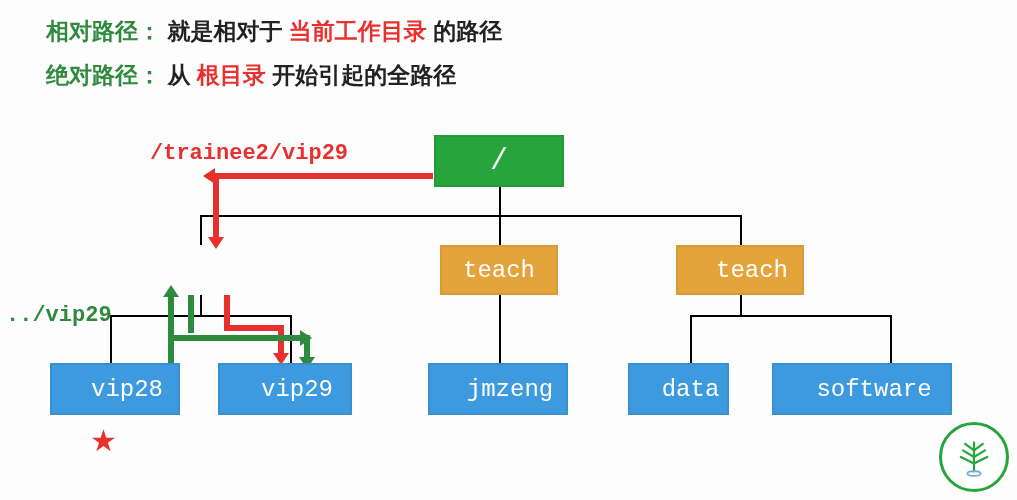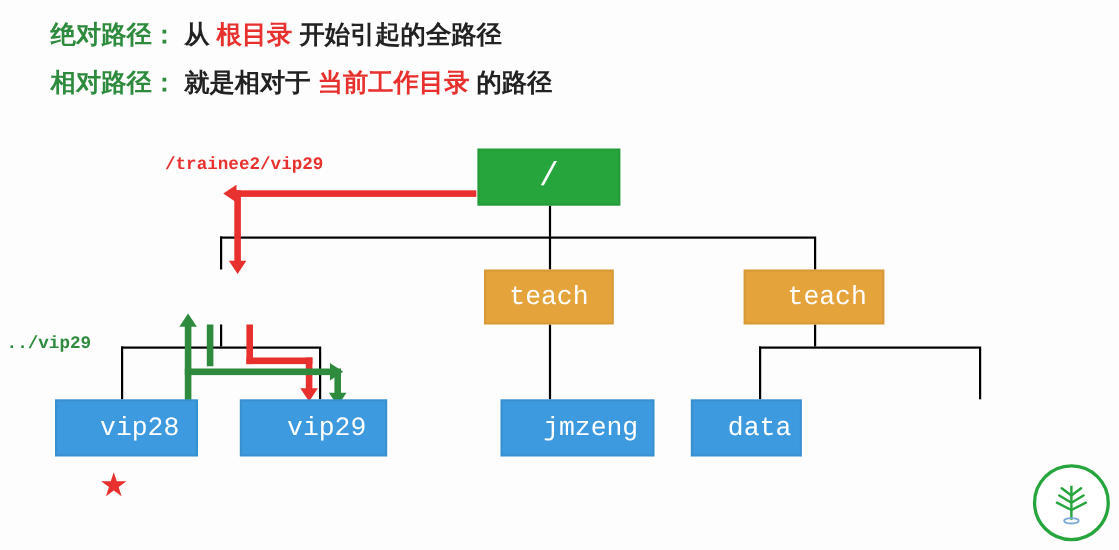--- a/index.html
+++ b/index.html
@@ -93,21 +93,21 @@
   }
   .ah-right-green {
     border-top: 8px solid transparent;
     border-bottom: 8px solid transparent;
     border-left: 12px solid #2e8b3e;
   }
 
   .path-label {
     position: absolute;
     font-family: "Consolas","Courier New",monospace;
-    font-size: 16px;
+    font-size: 22px;
     font-weight: 700;
   }
   .label-red   { color: #e8312e; }
   .label-green { color: #2e8b3e; }
 
   .star {
     position: absolute;
     color: #e8312e;
     font-size: 30px;
   }
@@ -125,30 +125,30 @@
     justify-content: center;
     background: #fff;
   }
   .logo svg { width: 44px; height: 44px; }
 </style>
 </head>
 <body>
 
 <div class="definitions">
   <div class="def-row">
+    <span class="green-t">相对路径：</span>
+    <span class="black-t">就是相对于</span>
+    <span class="red-t">当前工作目录</span>
+    <span class="black-t">的路径</span>
+  </div>
+  <div class="def-row">
     <span class="green-t">绝对路径：</span>
     <span class="black-t">从</span>
     <span class="red-t">根目录</span>
     <span class="black-t">开始引起的全路径</span>
-  </div>
-  <div class="def-row">
-    <span class="green-t">相对路径：</span>
-    <span class="black-t">就是相对于</span>
-    <span class="red-t">当前工作目录</span>
-    <span class="black-t">的路径</span>
   </div>
 </div>
 
 <div class="diagram">
 
   <div class="conn vline" style="left:499px; top:62px; height:28px;"></div>
 
   <div class="conn hline" style="left:200px; top:90px; width:540px;"></div>
 
   <div class="conn vline" style="left:200px; top:90px; height:30px;"></div>
@@ -189,22 +189,23 @@
   <div class="path-label label-red" style="left:150px; top:16px;">/trainee2/vip29</div>
   <div class="path-label label-green" style="left:6px; top:178px;">../vip29</div>
 
   <div class="node root-node" style="left:434px; top:10px; width:130px; height:52px; font-size:30px;">/</div>
 
   <div class="node mid-node" style="left:440px; top:120px; width:118px; height:50px;">teach</div>
   <div class="node mid-node" style="left:676px; top:120px; width:128px; height:50px;padding-left:24px;">teach</div>
 
   <div class="node leaf-node" style="left:50px;  top:238px; width:130px; height:52px;">vip28</div>
   <div class="node leaf-node" style="left:218px; top:238px; width:134px; height:52px;text-align:center;">vip29</div>
-  <div class="node leaf-node" style="left:428px; top:238px; width:140px; height:52px;margin-left:27px;">jmzeng</div>
+  <div class="node leaf-node" style="left:428px; top:238px; width:140px; height:52px;">jmzeng</div>
   <div class="node leaf-node" style="left:628px; top:238px; width:101px; height:52px;">data</div>
+  <div class="node leaf-node" style="left:772px; top:238px; width:180px; height:52px;">software</div>
 
   <div class="star" style="left:90px; top:298px;">★</div>
 </div>
 
 <div class="logo">
   <svg viewBox="0 0 40 40">
     <path d="M20 6 L20 34" stroke="#27a53d" stroke-width="2" fill="none"></path>
     <path d="M20 14 L12 8 M20 14 L28 8 M20 20 L10 14 M20 20 L30 14 M20 26 L8 20 M20 26 L32 20" stroke="#27a53d" stroke-width="2" fill="none" stroke-linecap="round"></path>
     <ellipse cx="20" cy="35" rx="6" ry="2.2" fill="none" stroke="#7aa9d6" stroke-width="1.5"></ellipse>
   </svg>

